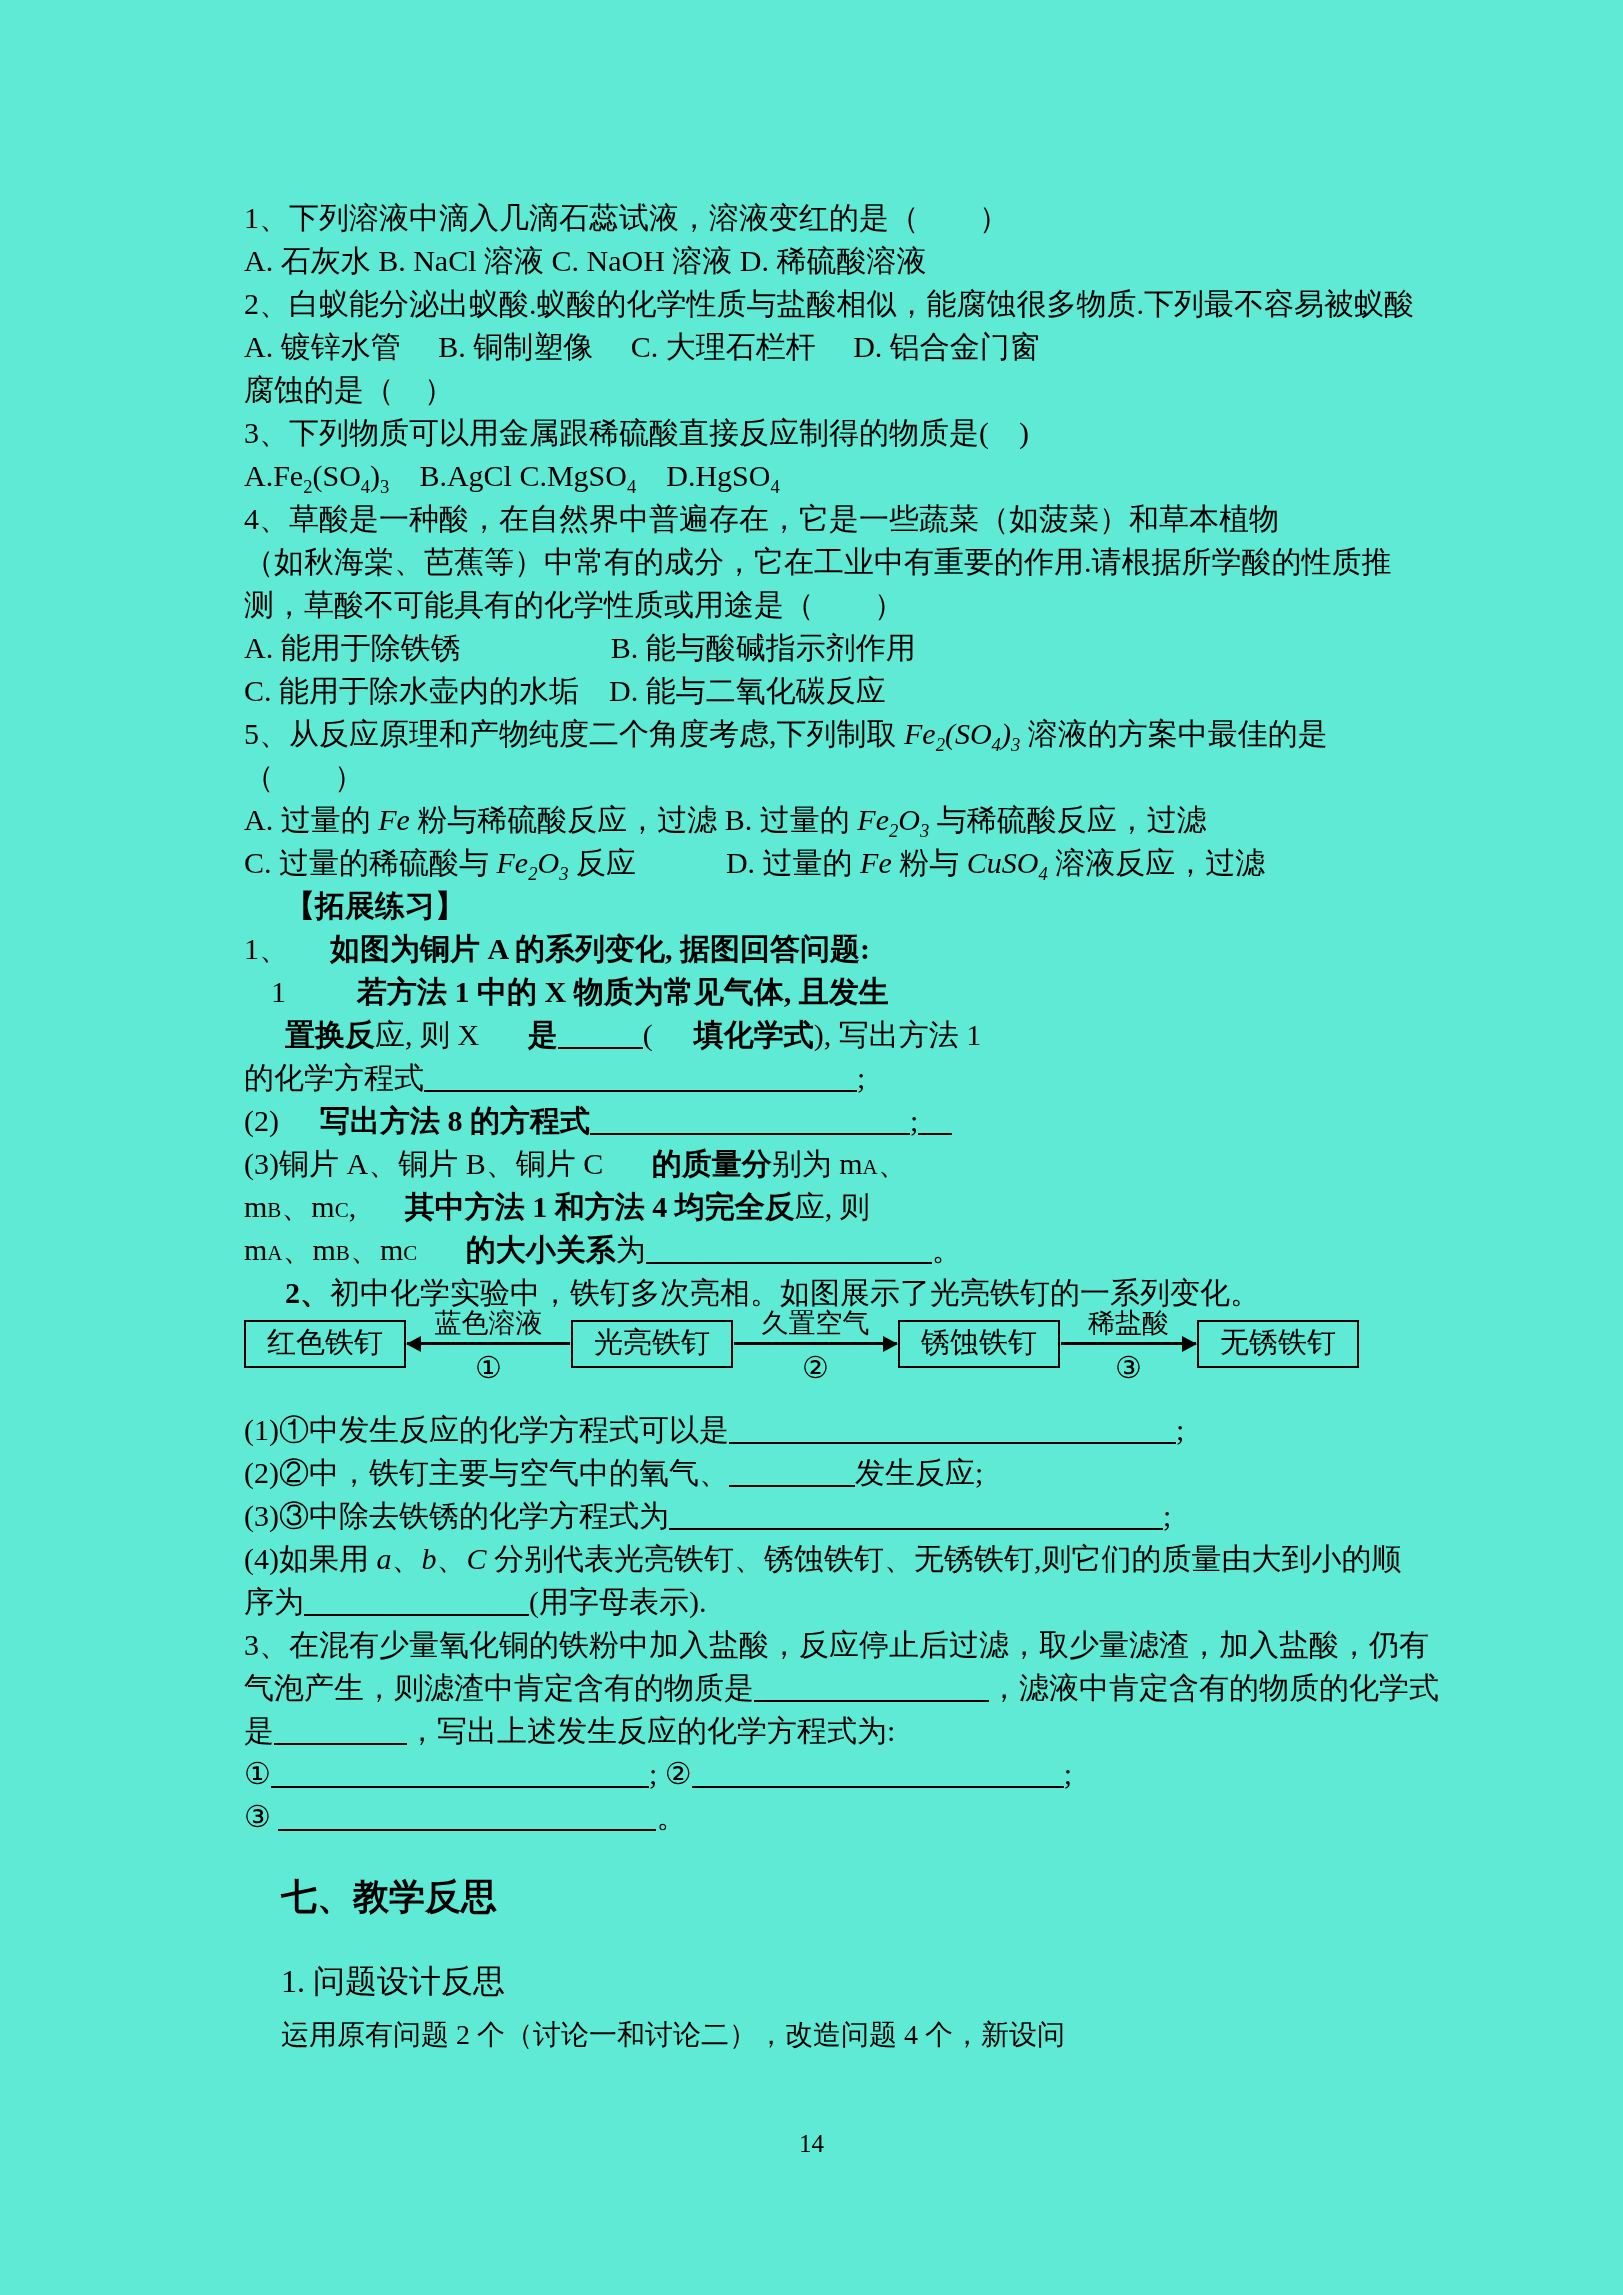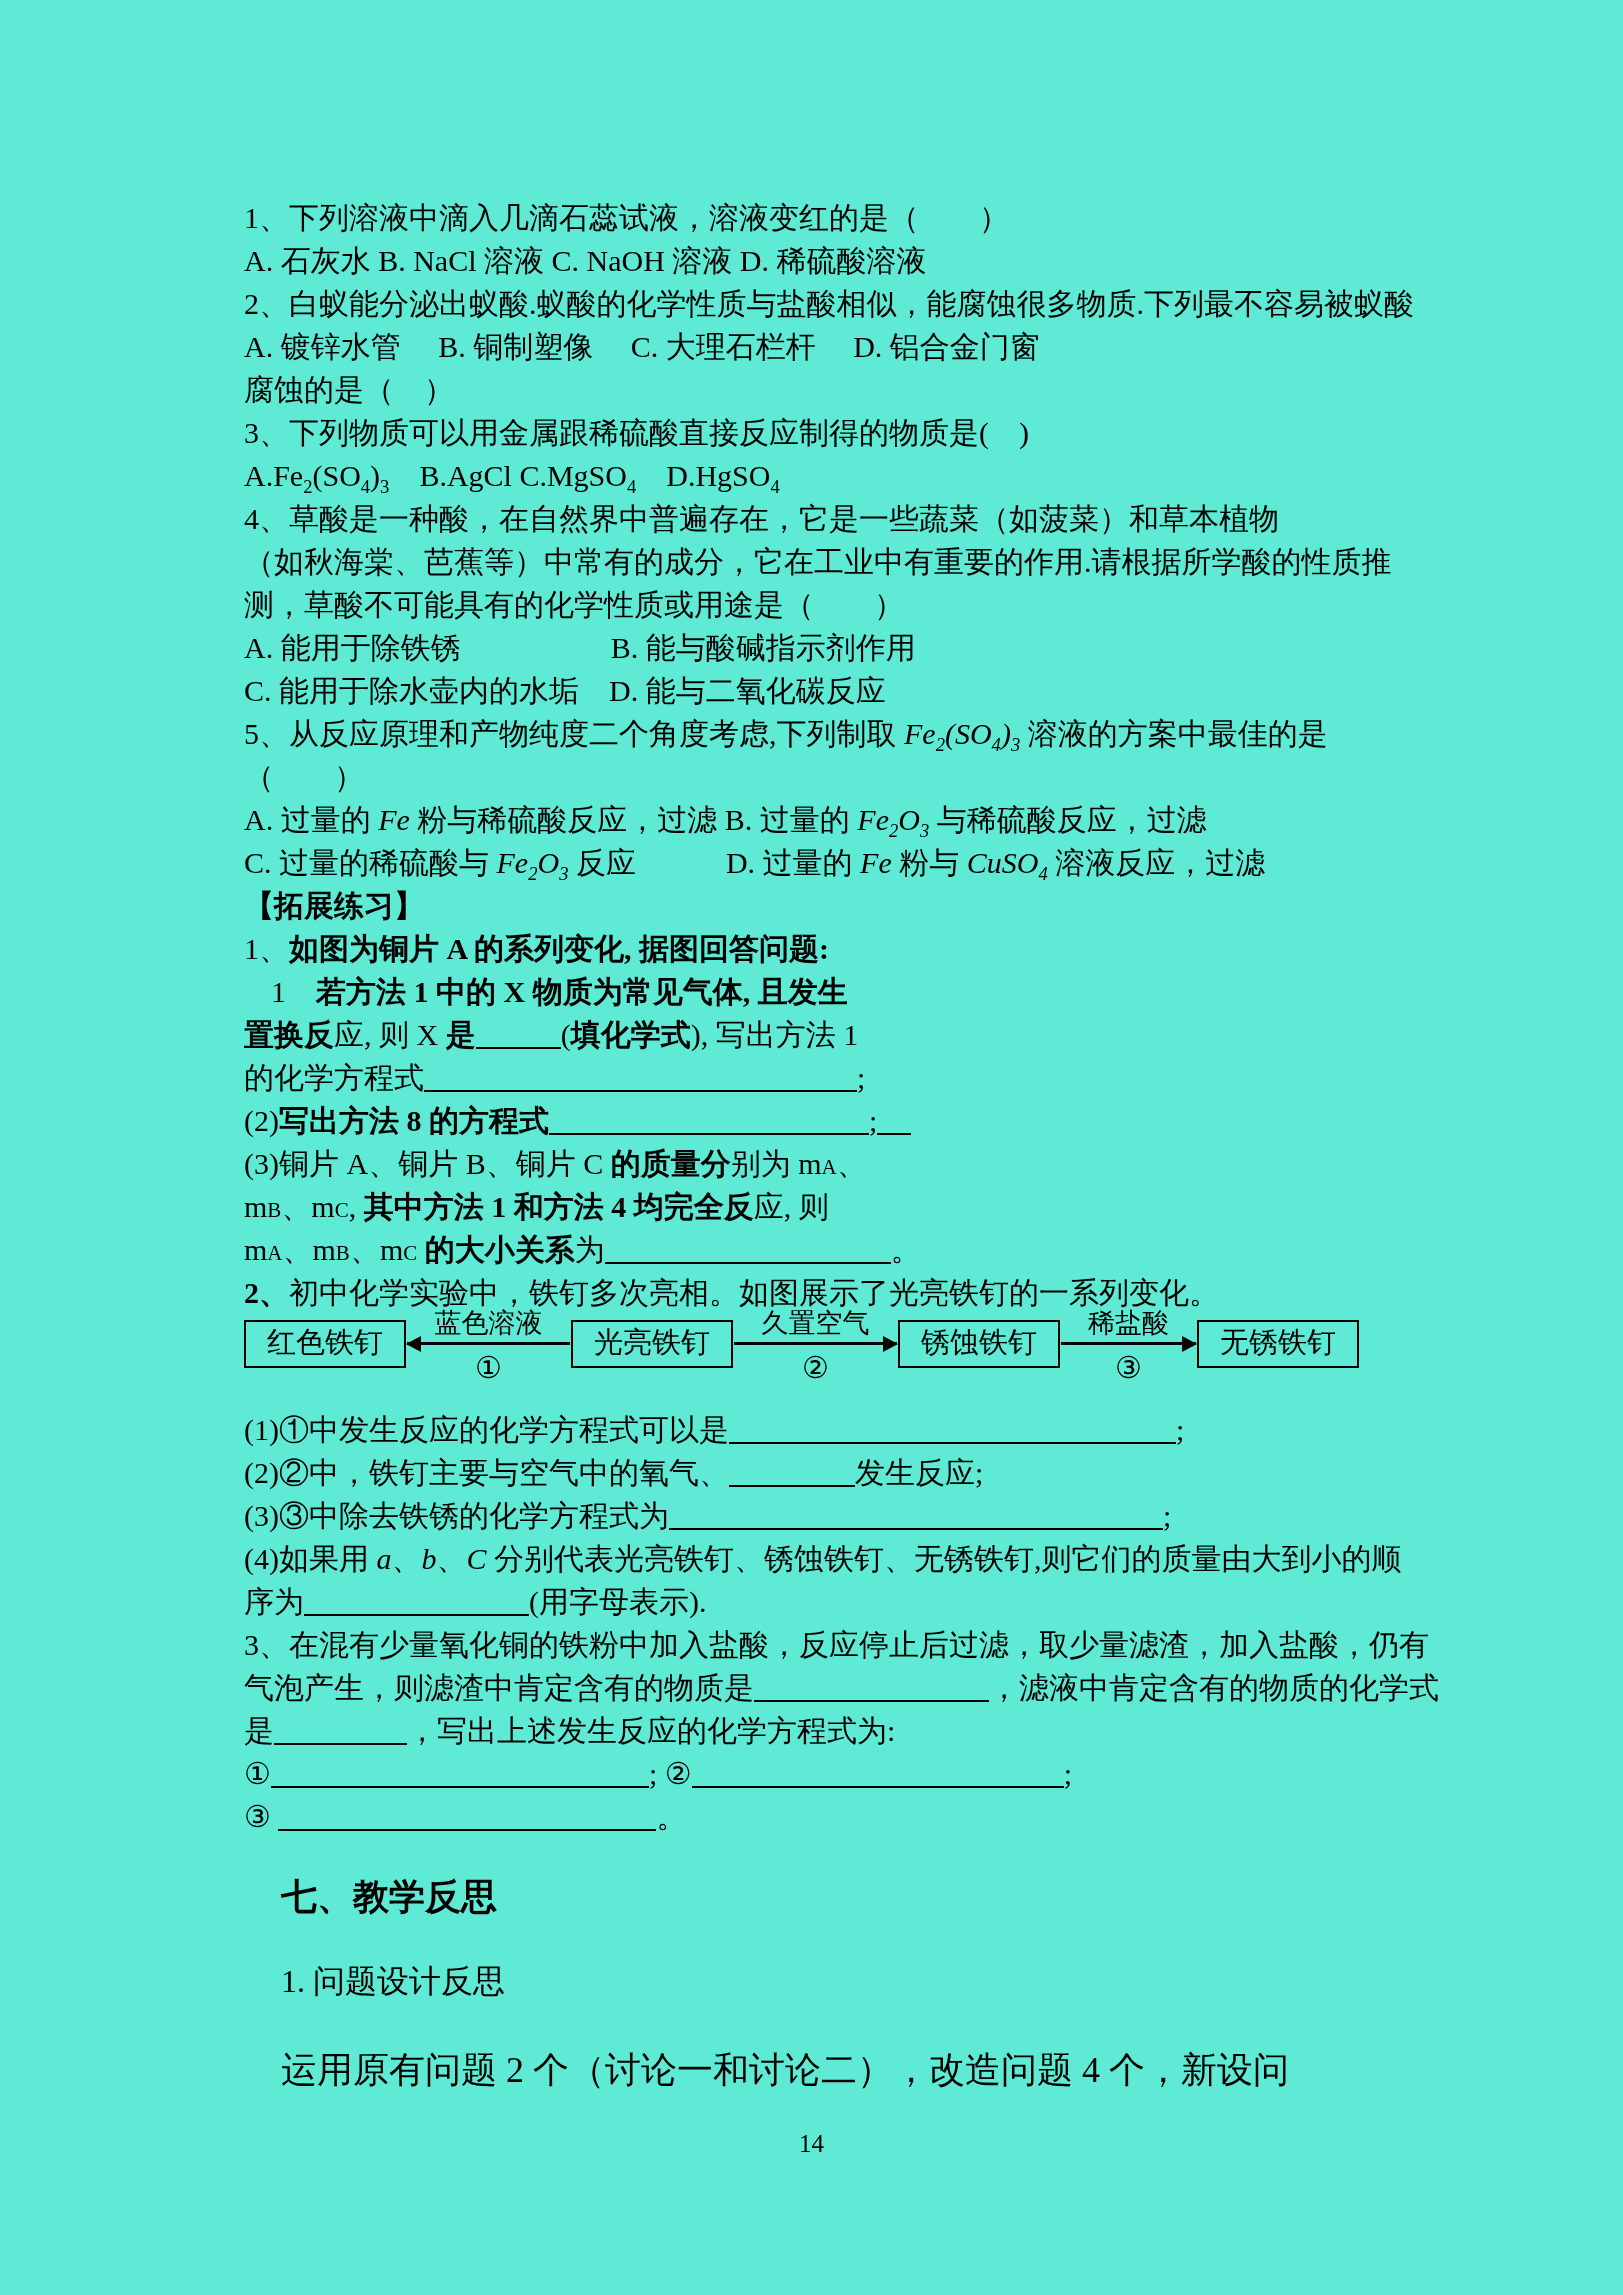--- a/index.html
+++ b/index.html
@@ -2,42 +2,42 @@
 <html style="font-size:11px"><head>
 <meta charset="utf-8">
 <style>
   html,body{margin:0;padding:0;background:#e8e8e8;}
   .page{position:relative;width:1623px;height:2295px;background:#5eead4;color:#000;
         font-family:Liberation Serif, serif;overflow:hidden;margin:0 auto;}
   .textblock{position:absolute;left:244px;font-size:30px;line-height:43px;white-space:nowrap;}
   #block-top{top:196px;}
   #block-bottom{top:1408px;}
   .line{height:43px;line-height:43px;}
-  .b{font-weight:bold;}
+  .b{font-weight:bold;margin-left:41px;}
   .i{font-style:italic;}
   sub{font-size:0.62em;line-height:0;}
   .sc{font-size:0.7em;}
   .blank{display:inline-block;border-bottom:2px solid #000;height:23px;margin-bottom:-4.1px;}
   
   .diagram{position:absolute;left:244px;top:1301px;height:90px;display:flex;flex-direction:row;}
   .dbox{box-sizing:border-box;border:2.7px solid #000;height:48px;margin-top:19px;
         font-size:29px;line-height:41px;padding:0 21px;white-space:nowrap;}
   .darrow{position:relative;height:90px;padding-left:7px;}
   .a1{width:158px;} .a2{width:158px;} .a3{width:130px;}
   .alabel{position:absolute;top:4.1px;left:0;width:100%;text-align:center;font-size:27px;white-space:nowrap;}
   .ashaft{position:absolute;top:41px;left:1.4px;right:1.4px;height:3.4px;background:#000;}
   .ahead{position:absolute;width:0;height:0;border-top:8.2px solid transparent;border-bottom:8.2px solid transparent;top:35px;}
   .ahead.left{left:0;border-right:15px solid #000;}
   .ahead.right{right:0;border-left:15px solid #000;}
   .anum{position:absolute;top:49px;left:0;width:100%;text-align:center;font-size:30px;}
   
   .reflection{position:absolute;left:281px;top:1875px;}
   .r-heading{font-size:36px;font-weight:bold;line-height:44px;}
   .r-sub{font-size:32px;margin-top:43px;line-height:38px;}
-  .r-para{font-size:36px;margin-top:51px;line-height:38px;white-space:nowrap;}
+  .r-para{font-size:28px;margin-top:16px;line-height:38px;white-space:nowrap;}
   .pageno{position:absolute;top:2130px;left:0;width:100%;text-align:center;font-size:25px;}
 </style>
 </head>
 <body>
 
 <div class="page">
 
   <div class="textblock" id="block-top">
       <div class="line"><span>1、下列溶液中滴入几滴石蕊试液，溶液变红的是（　　）</span></div>
       <div class="line"><span>A. 石灰水  B. NaCl 溶液 C. NaOH 溶液 D. 稀硫酸溶液</span></div>

